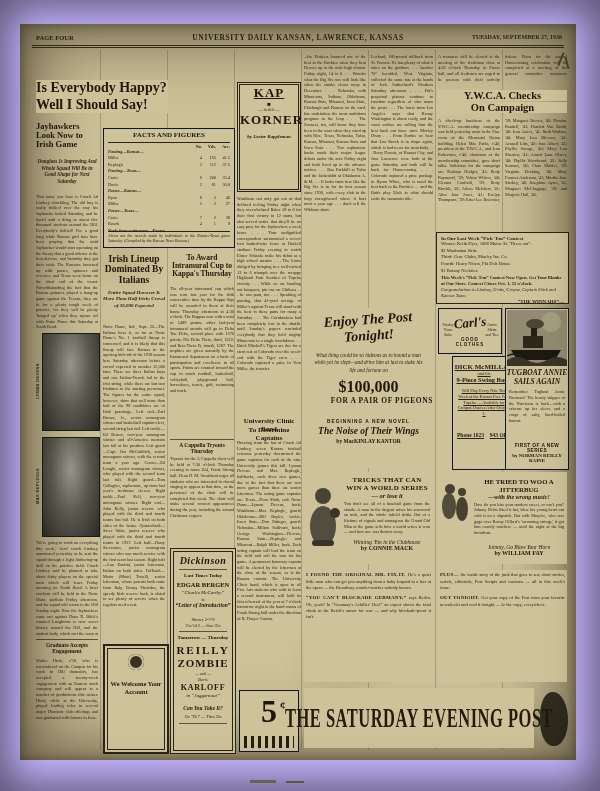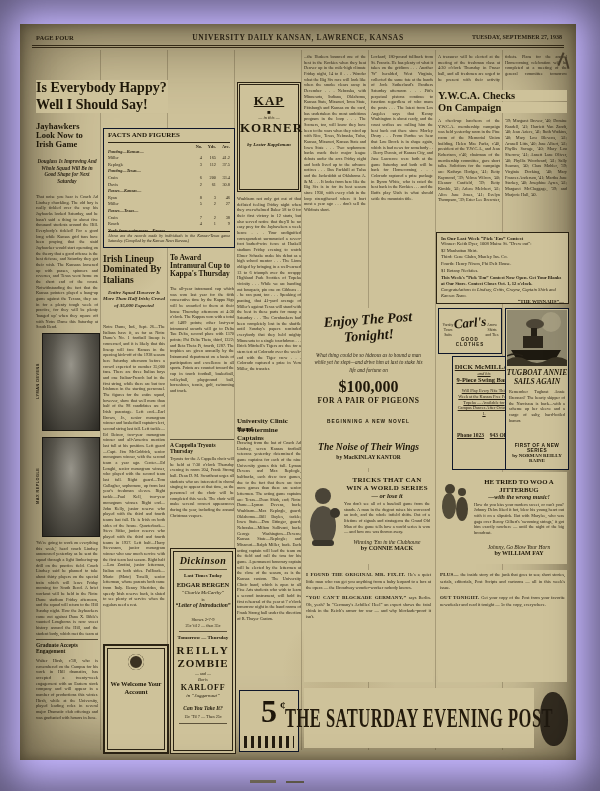--- a/index.html
+++ b/index.html
@@ -3,21 +3,21 @@
 <meta charset="utf-8">
 <title>University Daily Kansan — Page Four</title>
 <style>
   html,body{margin:0;padding:0;background:#141210;}
   #page{position:relative;width:600px;height:791px;background:#c4b5fd;overflow:hidden;
         font-family:"Liberation Serif",serif;color:#2b2315;}
   #paper{position:absolute;left:20px;top:24px;width:556px;height:736px;background:#cec29a;
          box-shadow:inset 0 0 70px 16px rgba(43,33,15,.55), inset 0 0 10px 2px rgba(43,33,15,.3);}
   .abs{position:absolute;}
   .bt{font-size:4.3px;line-height:1.32;text-align:justify;color:#2b2315;overflow:hidden;}
-  .hd{font-weight:bold;color:#1f1809;line-height:1.08;font-family:"Liberation Serif",serif;}
+  .hd{font-weight:bold;color:#1f1809;text-align:center;line-height:1.08;font-family:"Liberation Serif",serif;}
   .deck{font-style:italic;font-weight:bold;text-align:center;color:#2b2315;line-height:1.25;}
   .vrule{position:absolute;width:1px;background:rgba(50,40,20,.25);}
   .cut{border-top:1px solid rgba(45,35,18,.7);height:0;}
   .box{border:1px solid #0f172a;}
   .opaque{background:#cec29a;}
   .spot{position:absolute;border-radius:50%;pointer-events:none;}
   .vcap{writing-mode:vertical-rl;transform:rotate(180deg);font:bold 3.8px "Liberation Sans",sans-serif;
         letter-spacing:.5px;color:#2a2315;text-align:center;}
   .photo{background:radial-gradient(ellipse at 50% 32%, #97948a 0%, #5a574e 48%, #2c2a24 100%);
          border:1px solid #1d1a14;}
@@ -168,21 +168,21 @@
       <div class="abs adline" style="left:2px;top:122px;width:60px;font-size:4px;">— and —</div>
       <div class="abs adline" style="left:2px;top:128px;width:60px;font-size:4.5px;font-style:italic;">Boris</div>
       <div class="abs adline" style="left:2px;top:134px;width:60px;font:bold 8px 'Liberation Serif',serif;letter-spacing:.8px;">KARLOFF</div>
       <div class="abs adline" style="left:2px;top:144px;width:60px;font-size:5px;font-style:italic;">in “Juggernaut”</div>
       <div class="abs adline" style="left:2px;top:156px;width:60px;font:bold italic 5.5px 'Liberation Serif',serif;">Can You Take It?</div>
       <div class="abs adline" style="left:2px;top:165px;width:60px;font-size:4.2px;">15c 'Til 7 — Then 25c</div>
       <div class="abs cut" style="left:8px;top:174px;width:48px;"></div>
     </div>
 
     <div class="abs opaque" style="left:217px;top:58px;width:64px;height:110px;border:3px double #2c2414;box-sizing:border-box;">
-      <div class="adline" style="font:bold 13px 'Liberation Serif',serif;margin-top:8px;letter-spacing:1px;text-decoration:underline;">KAP</div>
+      <div class="adline" style="font:bold 13px 'Liberation Serif',serif;margin-top:0;letter-spacing:1px;text-decoration:underline;">KAP</div>
       <div class="adline" style="font-size:6px;">■</div>
       <div class="adline" style="font:italic 4.5px 'Liberation Serif',serif;">— in this —</div>
       <div class="adline" style="font:bold 13px 'Liberation Serif',serif;letter-spacing:1px;">KORNER</div>
       <div class="adline" style="font:italic bold 5px 'Liberation Serif',serif;margin-top:6px;">by Lester Kappleman</div>
     </div>
     <div class="abs bt" style="left:217px;top:172px;width:64px;height:218px;">Washburn not only got out of that deflated feeling Friday night when they overwhelmed Baker 58 to 0 for their first victory in 12 starts, but also served notice that they'll be no easy prey for the Jayhawkers a week hence . . . Your undignified correspondent surmounted a seven-foot barbed-wire fence at Haskell stadium Friday evening to watch Elmer Schaake make his debut as a high school mentor . . . The Lions obliged by bringing in a well-earned 13 to 6 triumph over the scrappy Highland Park Scotties of Topeka vicinity . . . While we are handing out bouquets, pin one on Gibbens . . . he can punt, too . . . Speaking of punting, that 41-yard average of Miller's against Texas will stand with the best in these parts for many a Saturday . . . The Cornhuskers had been completely lost in the shuffle until Sunday's papers reminded everybody that they held mighty Minnesota to a single touchdown . . . Brick Mitchell's Tigers are due for a stern test at Colorado over the week-end with the Tiger crew . . . Colorado captured a prize in Vern Miller, the transfer.</div>
 
     <div class="abs hd" style="left:217px;top:394px;width:64px;font-size:7px;">University Clinic Band</div>
     <div class="abs hd" style="left:217px;top:403px;width:64px;font-size:7px;">To Determine Captains</div>
     <div class="abs bt" style="left:217px;top:416px;width:64px;height:244px;">Drawing from the hat of Coach Ad Lindsey, seven Kansas football veterans yesterday determined the game captains for each of the nine University games this fall. Lyman Devens and Max Replogle, halfbacks, each drew two games, due to the fact that there are two more games than there are senior lettermen. The acting game captains are: Texas—Dean Shirk, end; Notre Dame—Lyman Devens, back; Washburn—Max Replogle, guard; Oklahoma—Bill Bayles, tackle; Iowa State—Don Ettinger, guard; Nebraska—Milton Sullivant, back; George Washington—Devens; Kansas State—Replogle; and Missouri—Ralph Miller, back. Each acting captain will lead the team on the field and call the toss for his game. A permanent honorary captain will be elected by the lettermen at the close of the season, as is the Kansas custom. The University Clinic band, which is open to all Fine Arts students who wish to learn a second instrument, will hold its first rehearsal of the year at 7 o'clock tomorrow night in the band rooms of Frank Strong hall under the direction of R. Thayer Gaston.</div>
@@ -193,23 +193,23 @@
       <div class="abs" style="left:4px;bottom:3px;width:50px;height:12px;background:repeating-linear-gradient(90deg,#241d10 0 3px,transparent 3px 7px);"></div>
     </div>
 
     <div class="abs bt" style="left:284px;top:30px;width:62px;height:250px;">...the Huskers bounced one of the best in the Rockies when they beat Denver up in the mile-high climate Friday night, 14 to 0 . . . Wonder what the Big Six race will look like when the smoke clears away in December . . . Nebraska, with Minnesota, Indiana, Oklahoma, Kansas State, Missouri, Iowa State, Pittsburgh and Kansas on the card, has undertaken the most ambitious program in the loop . . . The Sooners, too, will know they have been to the wars when they wind up with Rice, Texas, Nebraska, Tulsa, Kansas, Missouri, Kansas State and Iowa State . . . Two sophomore backs made their major league debuts under the arcs Friday night and both lived up to the advance notices . . . Bus Parkhill at Tulsa and the Jackrabbit at Oklahoma A. &amp; M. . . . It looks from here like the Big Six is in for its best season since 1930, with every club in the loop strengthened where it hurt most a year ago . . . don't sell the Wildcats short.</div>
     <div class="abs bt" style="left:351px;top:30px;width:62px;height:250px;">Lockard, 180-pound fullback from St. Francis. He has plenty of what it takes on the gridiron . . . Another 'W' heralded, West Virginia, collected the same fate at the hands of Jock Sutherland's Panthers Saturday afternoon . . . Pitt's perpetual pistons continue to function regardless of who mans the posts . . . The latest from Los Angeles says that Kenny Washington is about ready, and the coast scribes are calling him the best back out there since Morley Drury . . . From Purdue we hear that Lou Brock is in shape again, which is bad news for somebody . . . Berry Dennis, of Kansas City, and Jane Lawrence were both at the game Saturday and both will be back for Homecoming . . . Colorado captured a prize package in Byron White, who is rated the best back in the Rockies . . . and the Buffs play Utah in what should settle the mountain title.</div>
 
     <div class="abs opaque" style="left:284px;top:284px;width:129px;height:160px;">
       <div class="script" style="font-size:14px;transform:rotate(-4deg);text-align:center;margin-top:4px;">Enjoy The Post Tonight!</div>
       <div style="font:italic 5.2px/1.4 'Liberation Serif',serif;text-align:center;margin:8px 10px 0;">What thing could be so hideous as to hound a man while yet he slept—and drive him at last to stake his life and fortune on</div>
       <div class="adline" style="font:bold 16px 'Liberation Serif',serif;margin-top:4px;">$100,000</div>
-      <div class="adline" style="font:bold 7.5px 'Liberation Serif',serif;letter-spacing:.6px;">FOR A PAIR OF PIGEONS</div>
+      <div class="adline" style="font:bold 7.5px 'Liberation Serif',serif;letter-spacing:.6px;text-align:right;">FOR A PAIR OF PIGEONS</div>
       <div class="adline" style="font:bold 4.8px 'Liberation Sans',sans-serif;letter-spacing:1px;margin-top:14px;">BEGINNING A NEW NOVEL</div>
-      <div class="adline" style="font:bold italic 9.5px 'Liberation Serif',serif;margin-top:18px;">The Noise of Their Wings</div>
+      <div class="adline" style="font:bold italic 9.5px 'Liberation Serif',serif;margin-top:2px;">The Noise of Their Wings</div>
       <div class="adline" style="font:bold 5.5px 'Liberation Serif',serif;margin-top:2px;">by MacKINLAY KANTOR</div>
     </div>
 
     <div class="abs opaque" style="left:284px;top:448px;width:129px;height:92px;">
       <svg class="abs" style="left:2px;top:8px;" width="34" height="70" viewBox="0 0 34 70">
         <ellipse cx="17" cy="46" rx="13" ry="20" fill="#534d40"></ellipse>
         <circle cx="17" cy="16" r="8" fill="#4a4437"></circle>
         <circle cx="29" cy="33" r="5" fill="#3a352b"></circle>
         <rect x="6" y="60" width="22" height="6" rx="3" fill="#3a352b"></rect>
       </svg>

